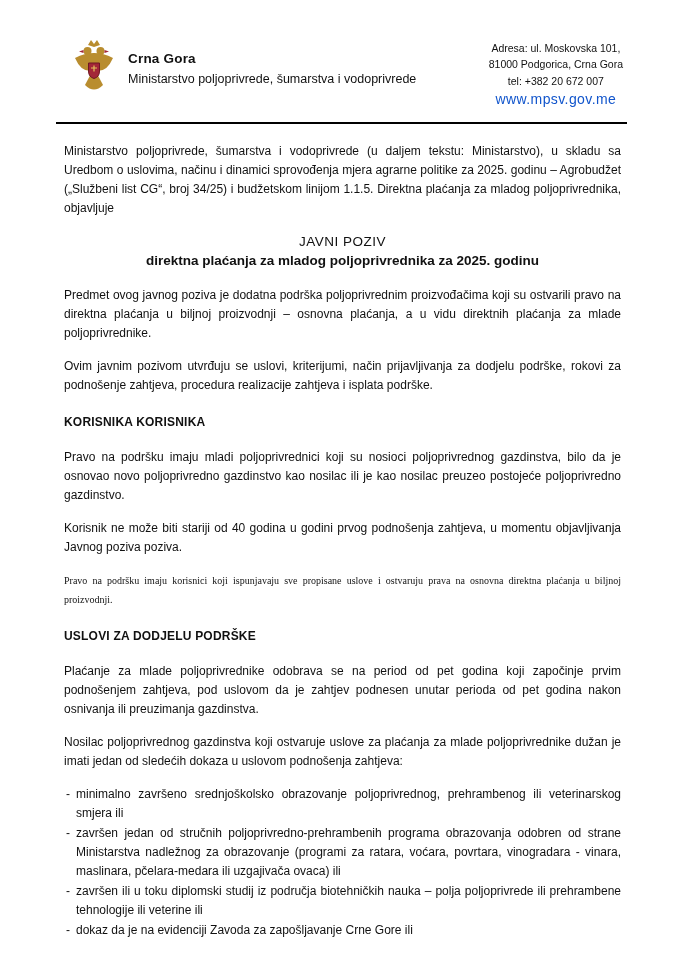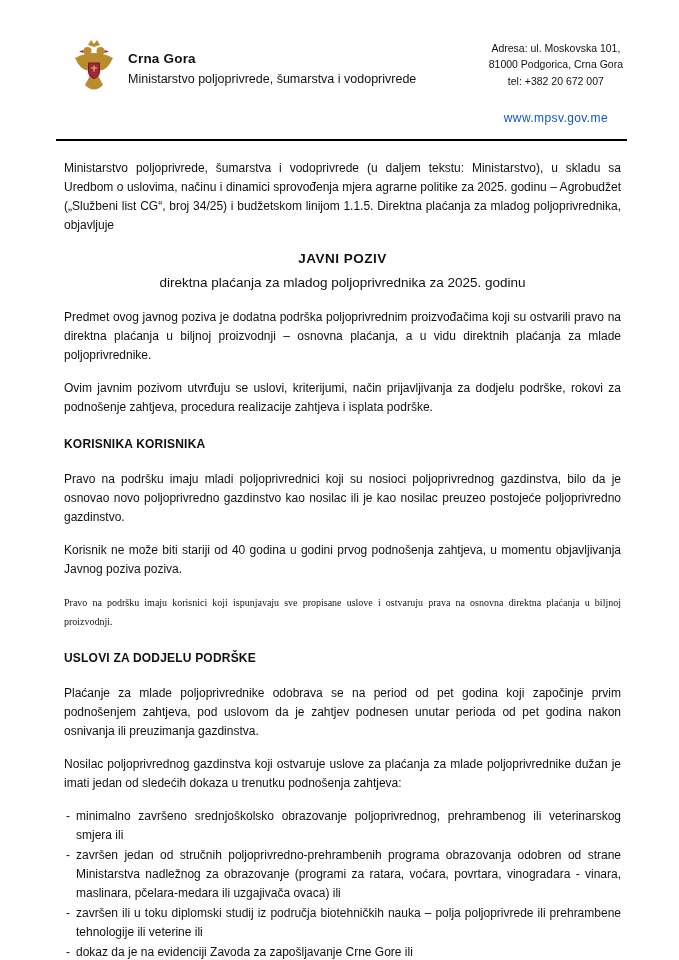--- a/index.html
+++ b/index.html
@@ -20,32 +20,32 @@
     display: flex;
     justify-content: space-between;
     align-items: flex-start;
     padding: 4px 6px 0 18px;
   }
   .lh-left { display: flex; align-items: center; gap: 14px; }
   .coa { width: 40px; height: 60px; flex: 0 0 auto; }
   .org .country { font-size: 13.5px; font-weight: bold; letter-spacing: .2px; margin-bottom: 6px; }
   .org .ministry { font-size: 12.5px; }
   .lh-right { text-align: center; font-size: 10.5px; line-height: 1.55; padding-top: 2px; }
-  .lh-right .site { color: #1155cc; font-size: 12px; letter-spacing: .4px; cursor: pointer; margin-top: 20px; }
+  .lh-right .site { color: #1155cc; font-size: 14px; letter-spacing: .4px; cursor: pointer; }
   .rule {
     border: none;
     border-top: 2px solid #000;
     margin: 12px 2px 18px 0;
   }
   
   .docbody { padding: 0 8px 0 8px; font-size: 12px; line-height: 19px; }
   .docbody p { text-align: justify; margin-bottom: 14px; }
   .title-block { text-align: center; margin: 14px 0 16px 0; }
-  .title-block .t1 { font-weight: bold; font-size: 13.5px; letter-spacing: .5px; margin-bottom: 5px; }
-  .title-block .t2 { font-weight: normal; font-size: 13.5px; }
+  .title-block .t1 { font-weight: normal; font-size: 13.5px; letter-spacing: .5px; }
+  .title-block .t2 { font-weight: bold; font-size: 13.5px; }
   .sec-heading { font-size: 12px; font-weight: bold; margin: 18px 0 16px 0; letter-spacing: .2px; }
   .serif-para { font-family: "Liberation Serif", serif; font-size: 10px; }
   .dash-list { list-style: none; margin: 2px 0 0 2px; }
   .dash-list li {
     position: relative;
     padding-left: 10px;
     text-align: justify;
     margin-bottom: 1px;
   }
   .dash-list li::before { content: "-"; position: absolute; left: 0; top: 0; }
@@ -108,21 +108,21 @@
     <p>Pravo na podršku imaju mladi poljoprivrednici koji su nosioci poljoprivrednog gazdinstva, bilo da je osnovao novo poljoprivredno gazdinstvo kao nosilac ili je kao nosilac preuzeo postojeće poljoprivredno gazdinstvo.</p>
 
     <p>Korisnik ne može biti stariji od 40 godina u godini prvog podnošenja zahtjeva, u momentu objavljivanja Javnog poziva poziva.</p>
 
     <p class="serif-para">Pravo na podršku imaju korisnici koji ispunjavaju sve propisane uslove i ostvaruju prava na osnovna direktna plaćanja u biljnoj proizvodnji.</p>
 
     <div class="sec-heading">USLOVI ZA DODJELU PODRŠKE</div>
 
     <p>Plaćanje za mlade poljoprivrednike odobrava se na period od pet godina koji započinje prvim podnošenjem zahtjeva, pod uslovom da je zahtjev podnesen unutar perioda od pet godina nakon osnivanja ili preuzimanja gazdinstva.</p>
 
-    <p>Nosilac poljoprivrednog gazdinstva koji ostvaruje uslove za plaćanja za mlade poljoprivrednike dužan je imati jedan od sledećih dokaza u trenutku podnošenja zahtjeva:</p>
+    <p>Nosilac poljoprivrednog gazdinstva koji ostvaruje uslove za plaćanja za mlade poljoprivrednike dužan je imati jedan od sledećih dokaza u uslovom podnošenja zahtjeva:</p>
 
     <ul class="dash-list">
       <li>minimalno završeno srednjoškolsko obrazovanje poljoprivrednog, prehrambenog ili veterinarskog smjera ili</li>
       <li>završen jedan od stručnih poljoprivredno-prehrambenih programa obrazovanja odobren od strane Ministarstva nadležnog za obrazovanje (programi za ratara, voćara, povrtara, vinogradara - vinara, maslinara, pčelara-medara ili uzgajivača ovaca) ili</li>
       <li>završen ili u toku diplomski studij iz područja biotehničkih nauka – polja poljoprivrede ili prehrambene tehnologije ili veterine ili</li>
       <li>dokaz da je na evidenciji Zavoda za zapošljavanje Crne Gore ili</li>
 
     </ul>
 
   </div>

